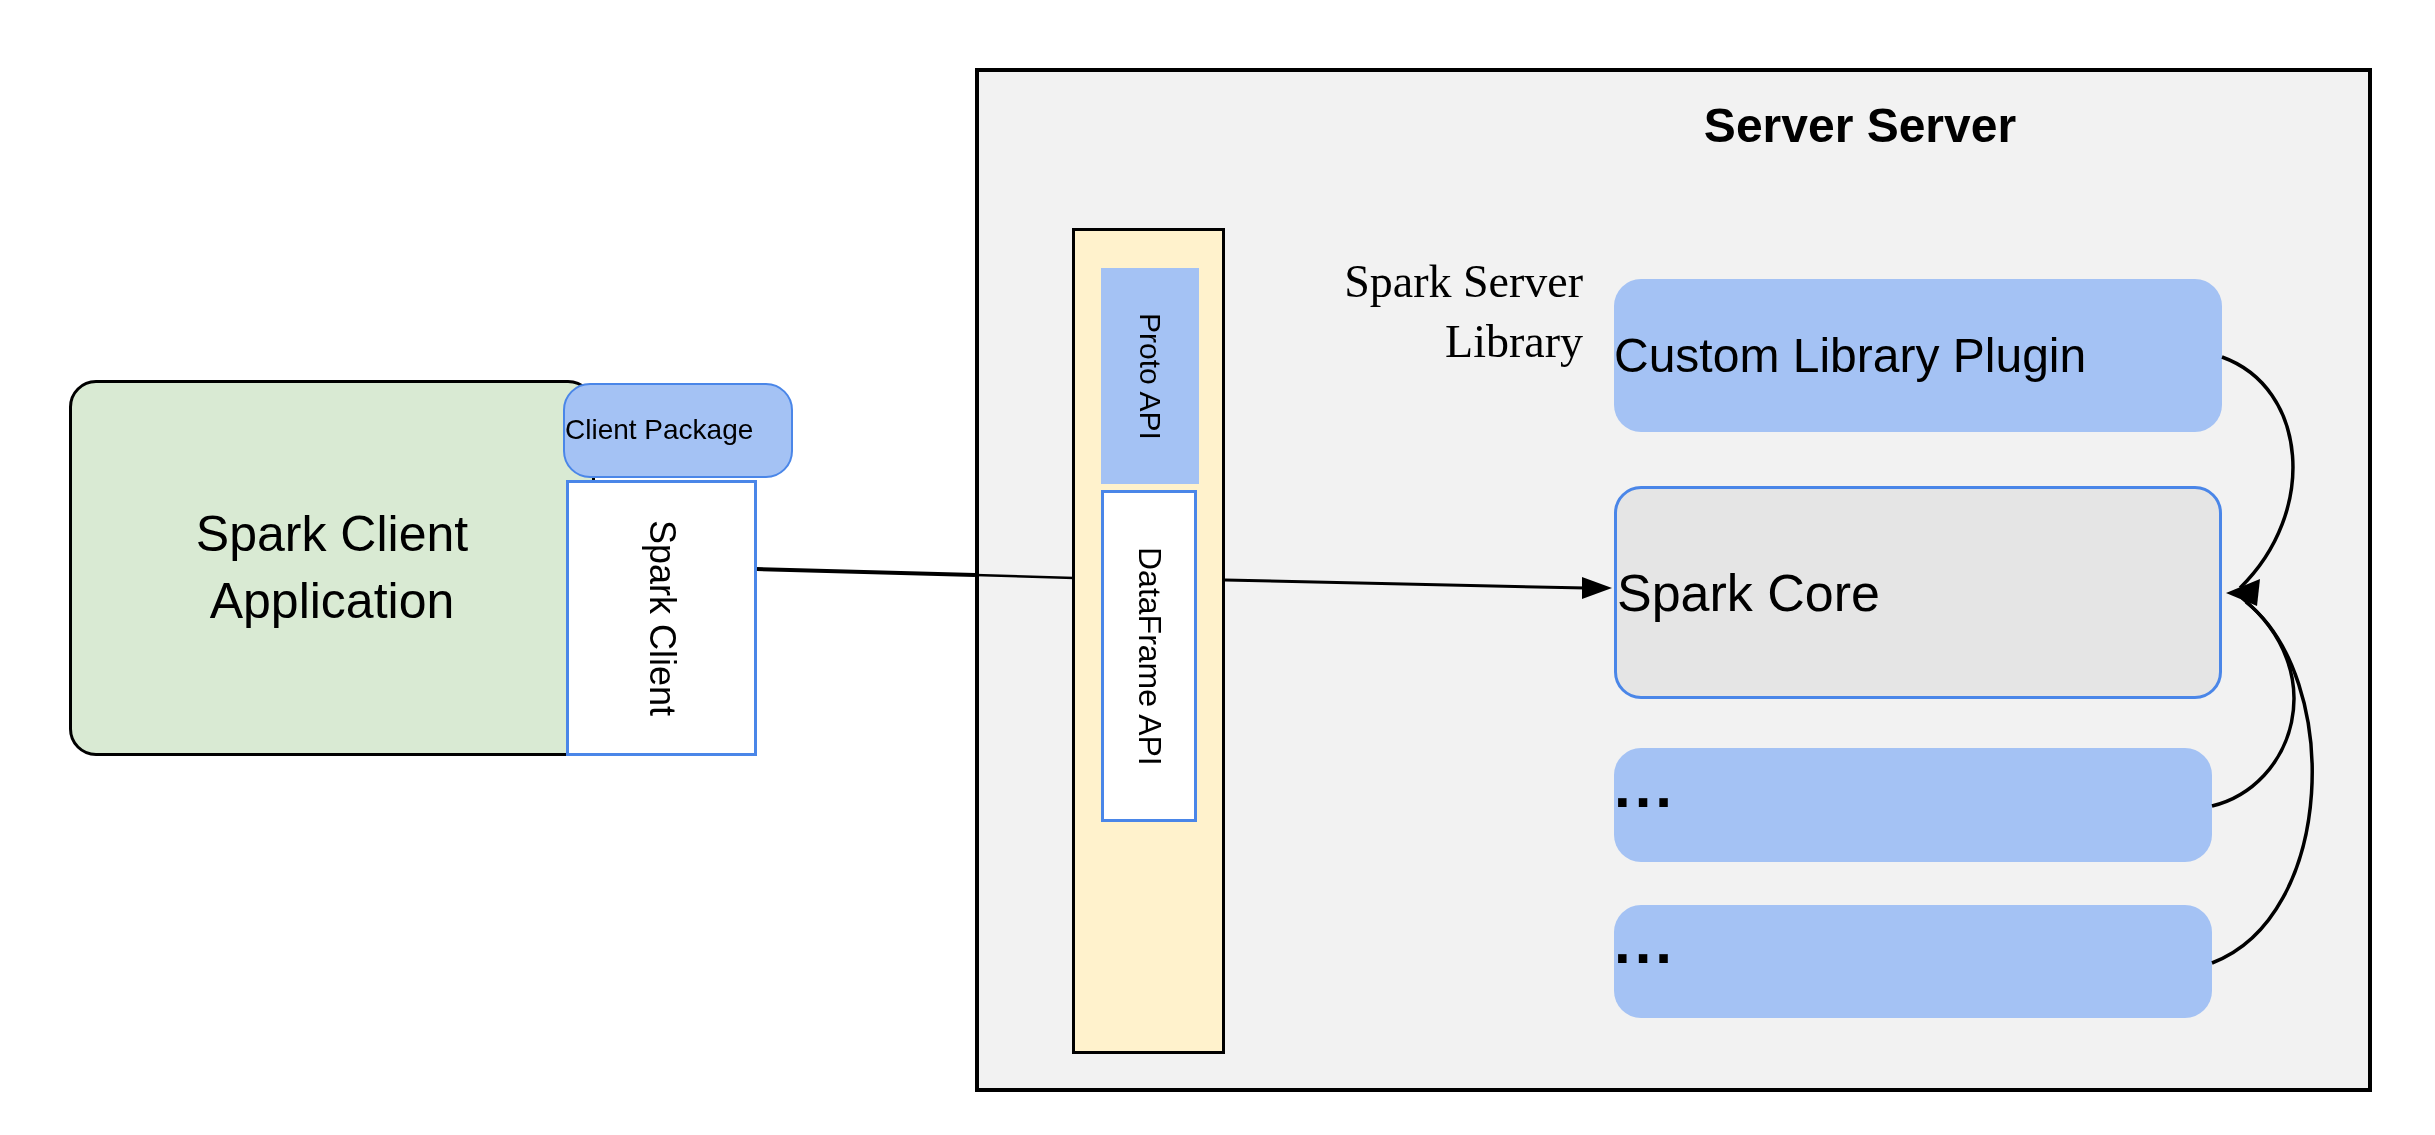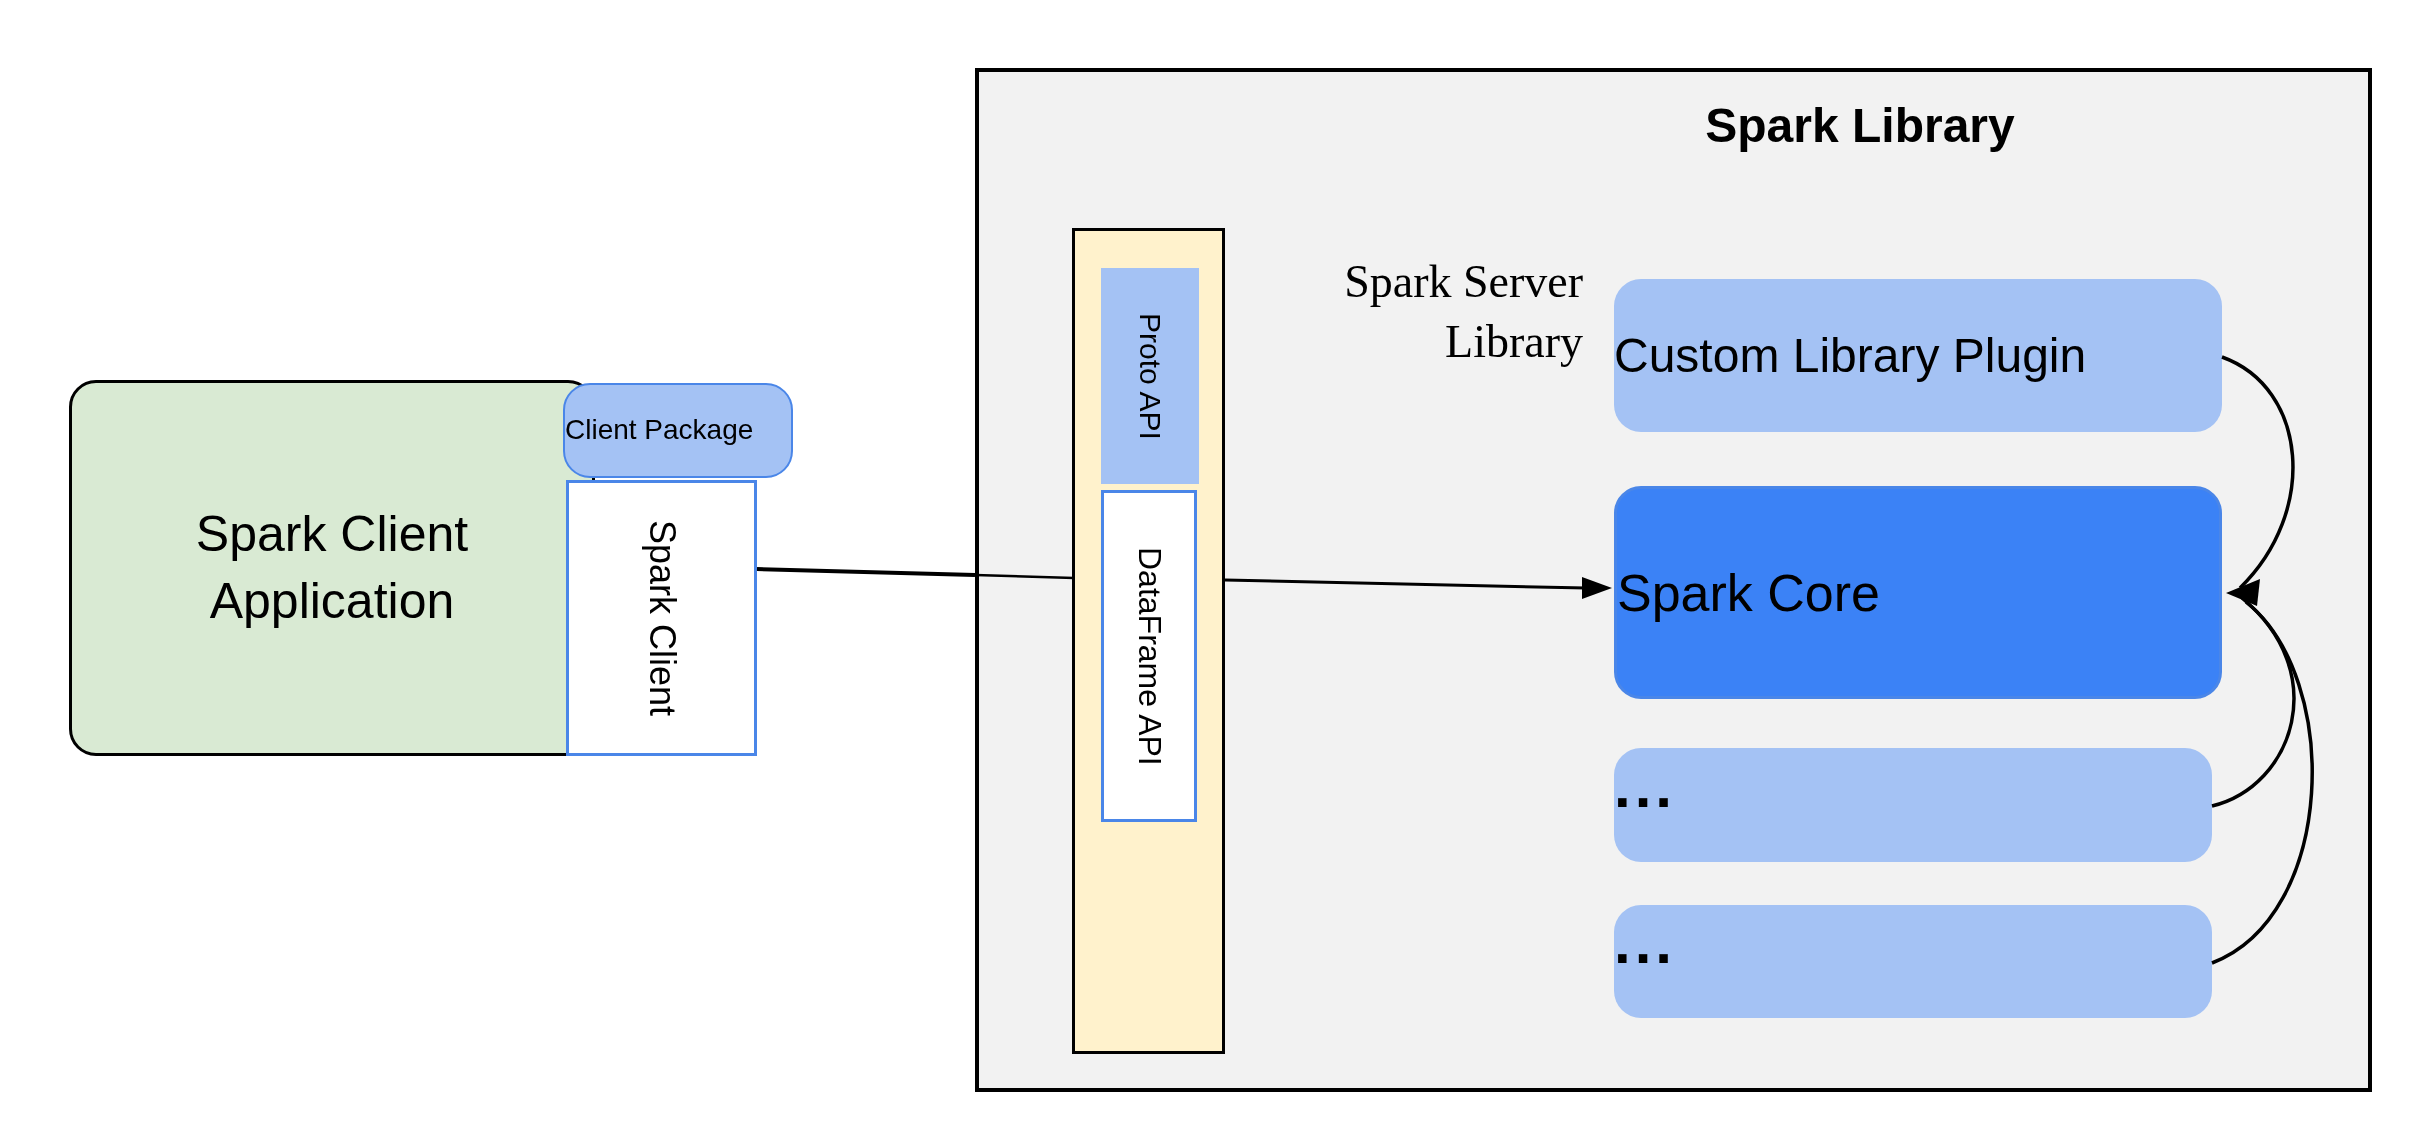--- a/index.html
+++ b/index.html
@@ -69,21 +69,21 @@
   .server-title{
     left:1610px;top:98px;width:500px;
     font-size:48px;font-weight:bold;text-align:center;
   }
   .plugin-box{
     left:1614px;top:279px;width:608px;height:153px;
     background:var(--box-blue);font-size:48px;
   }
   .core-box{
     left:1614px;top:486px;width:608px;height:213px;
-    background:#3b82f6;border:3px solid var(--border-blue);
+    background:#e5e5e5;border:3px solid var(--border-blue);
     font-size:52px;
   }
   .more-box-1{
     left:1614px;top:748px;width:598px;height:114px;
     background:var(--box-blue);
   }
   .more-box-2{
     left:1614px;top:905px;width:598px;height:113px;
     background:var(--box-blue);
   }
@@ -126,21 +126,21 @@
 
   <div class="abs yellow-box"></div>
   <div class="abs proto-box">
     <div class="vtext">Proto API</div>
   </div>
   <div class="abs dataframe-box">
     <div class="vtext">DataFrame API</div>
   </div>
   <div class="abs server-library-label">Spark Server Library</div>
 
-  <div class="abs server-title">Spark Library</div>
+  <div class="abs server-title">Server Server</div>
 
   <div class="abs center plugin-box">
     <span>Custom Library Plugin</span>
   </div>
 
   <div class="abs center core-box">
     <span>Spark Core</span>
   </div>
 
   <div class="abs center more-box-1">

